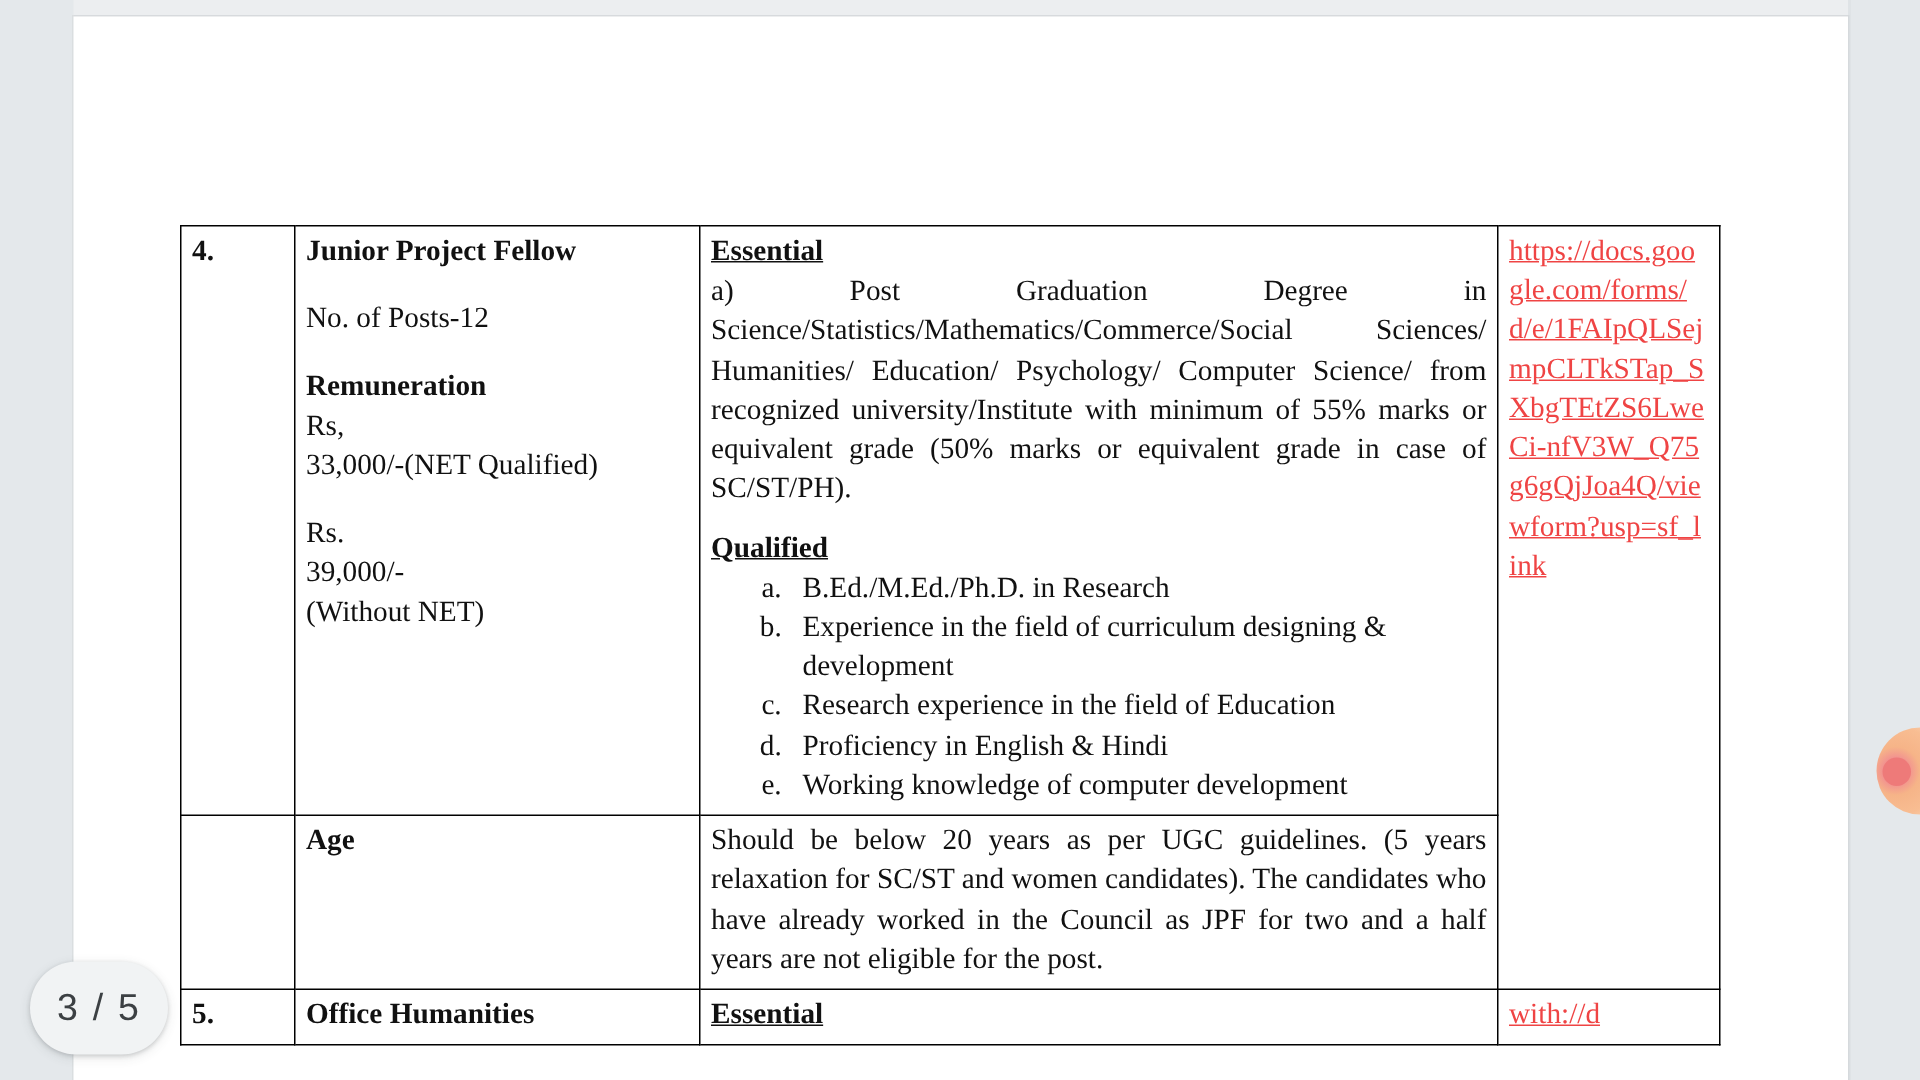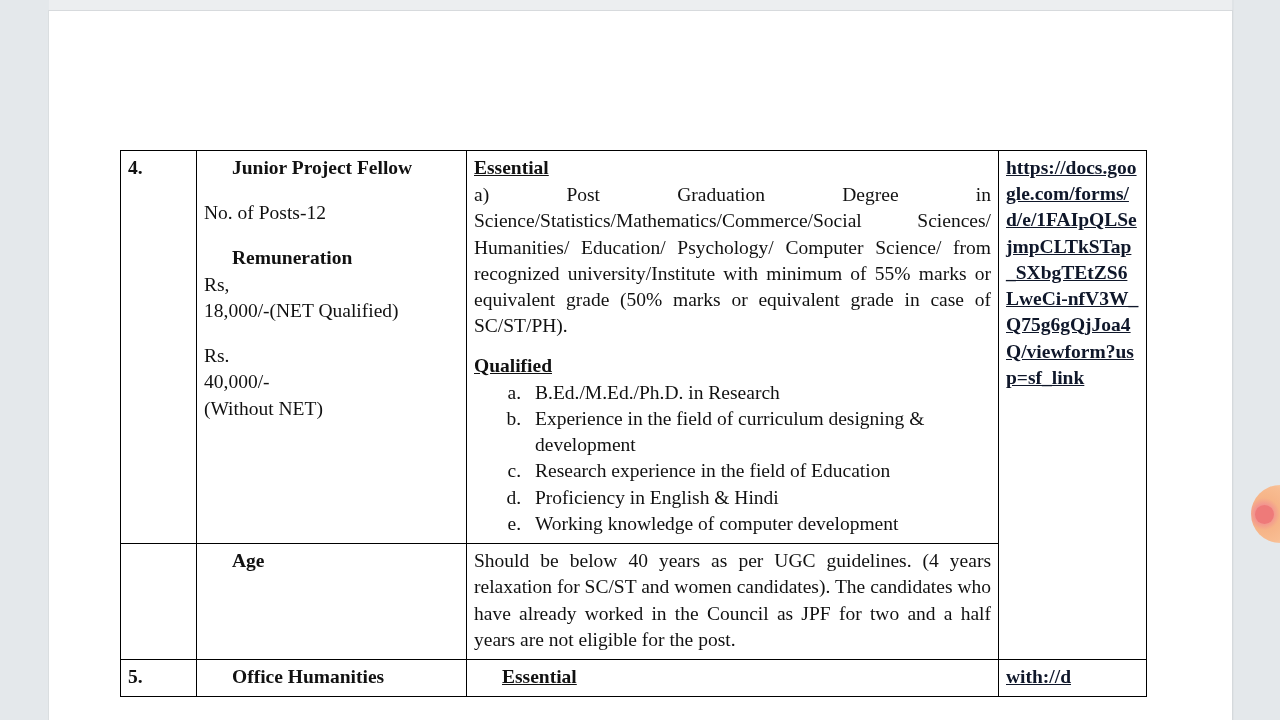--- a/index.html
+++ b/index.html
@@ -57,21 +57,21 @@
   col.c-num  { width: 76px; }
   col.c-post { width: 270px; }
   col.c-qual { width: 532px; }
   col.c-link { width: 148px; }
 
   .num-cell { font-weight: bold; padding-left: 12px; }
   .post-cell { padding-left: 12px; }
   .qual-cell { padding-left: 9px; padding-right: 9px; }
   .link-cell { padding-left: 9px; padding-right: 4px; }
 
-  .b { font-weight: bold; margin-left: 28px; }
+  .b { font-weight: bold; }
   .u-head {
     font-weight: bold;
     text-decoration: underline;
     display: block;
     margin-bottom: 1px;
   }
 
   .just {
     text-align: justify;
     text-align-last: left;
@@ -93,28 +93,27 @@
   }
   ol.desirable li {
     padding-left: 9px;
     margin: 0;
     line-height: 1.345;
   }
   ol.desirable li::marker { font-size: 19.5px; }
 
   
   .url-link {
-    color: #0f172a;
+    color: #ef4444;
     text-decoration: underline;
     word-break: break-all;
     font-size: 19.5px;
     line-height: 1.345;
     display: inline;
     cursor: pointer;
-    font-weight: bold;
   }
 
   
   .clipped td { height: 14px; overflow: hidden; padding-top: 2px; padding-bottom: 0; }
   .clipped .t { position: relative; top: 0px; }
 
   
   #page-pill {
     position: absolute;
     left: 20px; top: 641px;
@@ -181,24 +180,24 @@
         <tr>
           <td class="num-cell">4.</td>
 
           <td class="post-cell">
             <span class="b line">Junior Project Fellow</span>
             <div class="spacer-md"></div>
             <span class="line">No. of Posts-12</span>
             <div class="spacer-md"></div>
             <span class="b line">Remuneration</span>
             <span class="line">Rs,</span>
-            <span class="line">18,000/-(NET Qualified)</span>
+            <span class="line">33,000/-(NET Qualified)</span>
             <div class="spacer-md"></div>
             <span class="line">Rs.</span>
-            <span class="line">40,000/-</span>
+            <span class="line">39,000/-</span>
             <span class="line">(Without NET)</span>
           </td>
 
           <td class="qual-cell">
             <span class="u-head">Essential</span>
             <p class="just stretch">a) Post Graduation Degree in Science/Statistics/Mathematics/Commerce/Social Sciences/ Humanities/ Education/ Psychology/ Computer Science/ from recognized university/Institute with minimum of 55% marks or equivalent grade (50% marks or equivalent grade in case of SC/ST/PH).</p>
             <div class="spacer-sm"></div>
             <span class="u-head">Qualified</span>
             <ol class="desirable">
               <li>B.Ed./M.Ed./Ph.D. in Research</li>
@@ -213,21 +212,21 @@
             <a class="url-link" href="#">https://docs.google.com/forms/d/e/1FAIpQLSejmpCLTkSTap_SXbgTEtZS6LweCi-nfV3W_Q75g6gQjJoa4Q/viewform?usp=sf_link</a>
           </td>
         </tr>
 
         <tr>
           <td></td>
           <td class="post-cell">
             <span class="b line">Age</span>
           </td>
           <td class="qual-cell">
-            <p class="just">Should be below 40 years as per UGC guidelines. (4 years relaxation for SC/ST and women candidates). The candidates who have already worked in the Council as JPF for two and a half years are not eligible for the post.</p>
+            <p class="just">Should be below 20 years as per UGC guidelines. (5 years relaxation for SC/ST and women candidates). The candidates who have already worked in the Council as JPF for two and a half years are not eligible for the post.</p>
           </td>
         </tr>
 
         <tr class="clipped">
           <td class="num-cell">
             <span class="t">5.</span>
           </td>
           <td class="post-cell">
             <span class="b t">Office Humanities</span>
           </td>
@@ -236,17 +235,20 @@
           </td>
           <td class="link-cell">
             <a class="url-link t" href="#">with://d</a>
           </td>
         </tr>
       </tbody>
     </table>
 
   </div>
 
+  <div id="page-pill">
+    <span>3 / 5</span>
+  </div>
 
   <div id="click-blob"></div>
   <div id="click-blob-core"></div>
 
 </div>
 
 </body></html>

